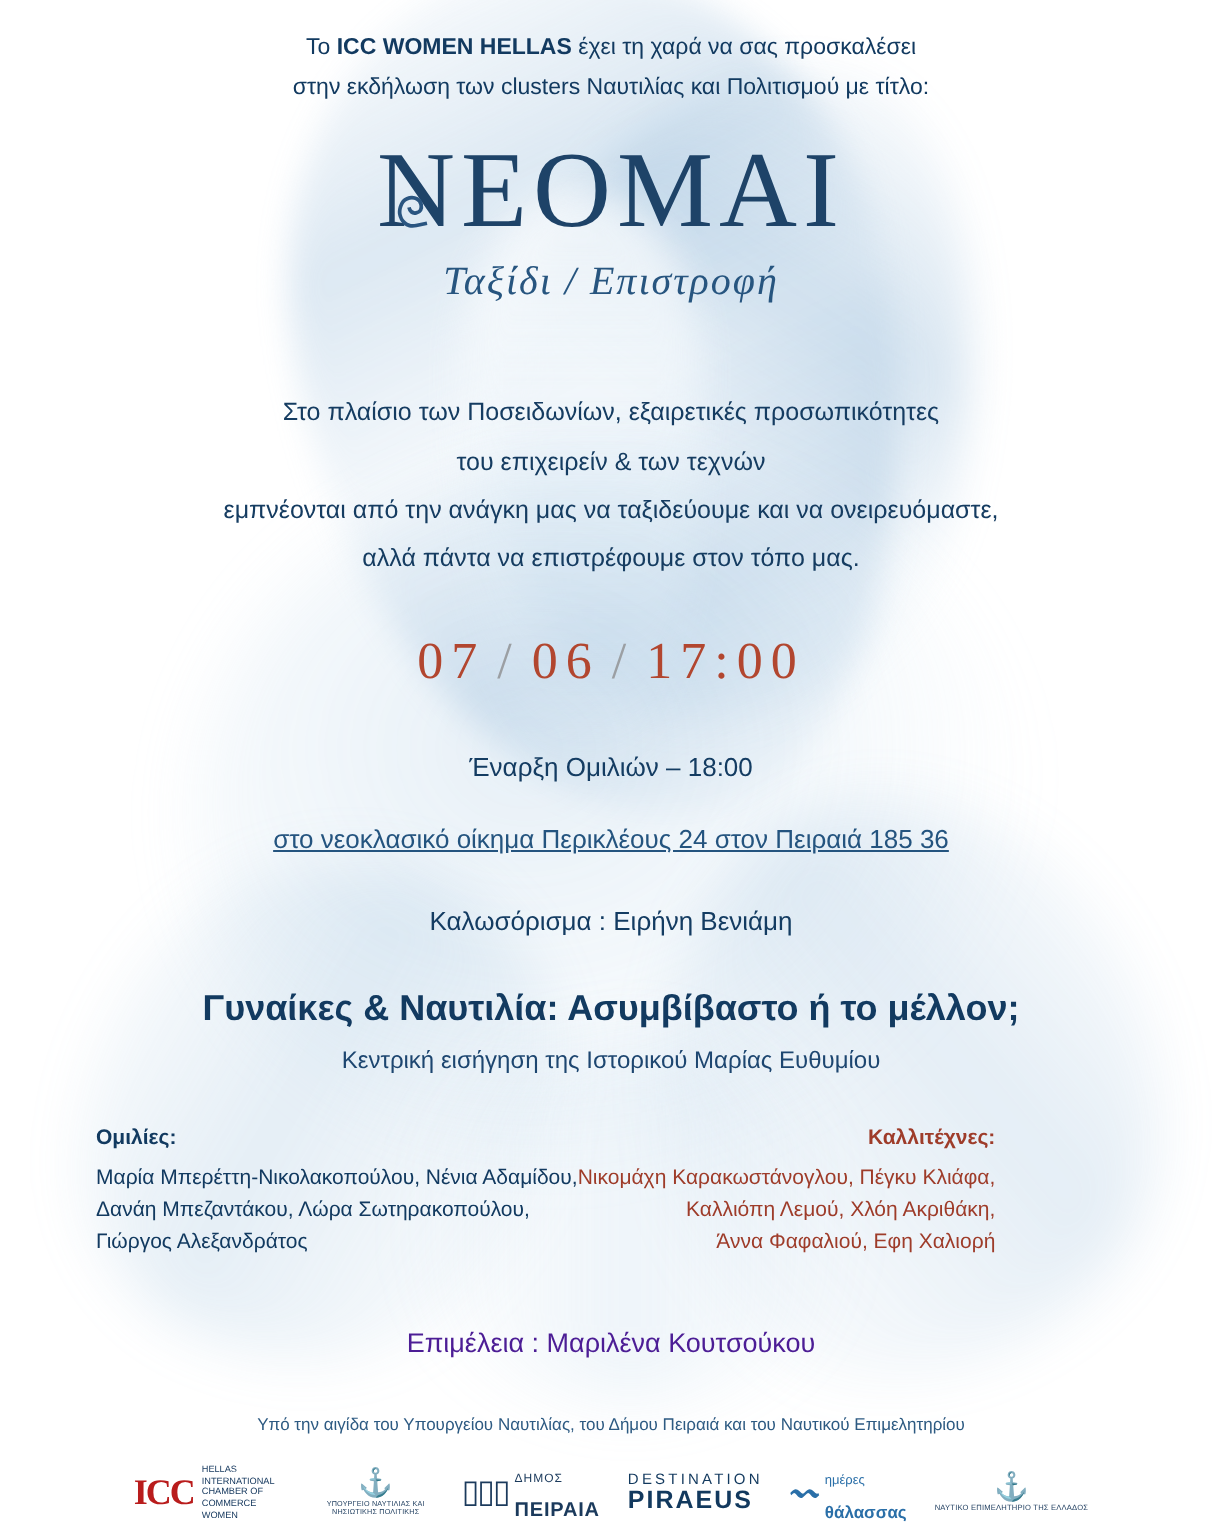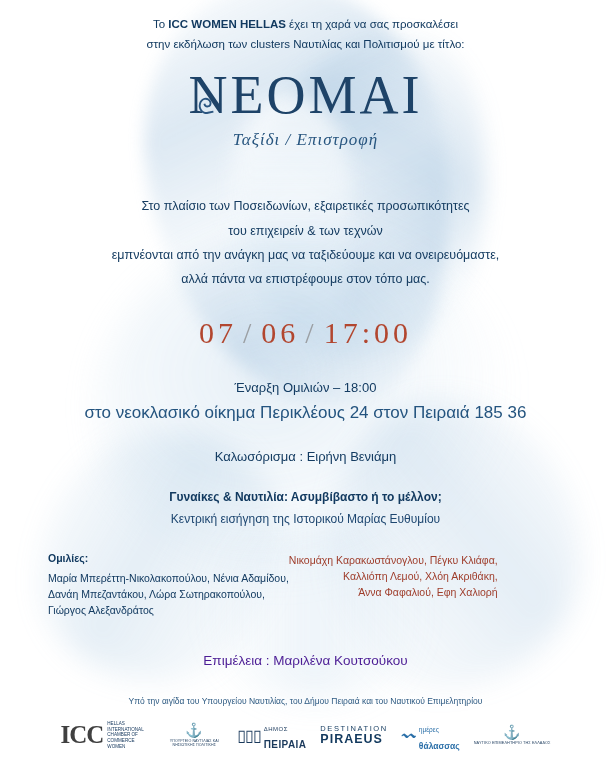--- a/index.html
+++ b/index.html
@@ -114,60 +114,61 @@
     left: 168px;
     top: 26px;
     font-family: "Liberation Serif", serif;
     font-size: 22px;
     color: #2a5580;
     transform: rotate(-12deg);
   }
   .title-sub {
     font-family: "Liberation Serif", serif;
     font-style: italic;
-    font-size: 17px;
+    font-size: 20px;
     color: #27557f;
     margin-top: 8px;
     letter-spacing: 1px;
   }
 
   .body-copy {
     margin-top: 18px;
     font-size: 12.5px;
     line-height: 1.95;
     color: #153c61;
   }
 
   .datetime {
     margin-top: 24px;
     font-family: "Liberation Serif", serif;
-    font-size: 30px;
+    font-size: 26px;
     letter-spacing: 4px;
     color: #b2462f;
   }
   .datetime .sep { color: #9b9fa3; padding: 0 6px; }
 
   .talks-start {
     margin-top: 30px;
     font-size: 13px;
     color: #143c62;
   }
   .venue {
-    margin-top: 8px;
-    font-size: 17px;
+    margin-top: 21px;
+    font-size: 13px;
     color: #24547f;
+    text-decoration: underline;
   }
   .welcome {
     margin-top: 26px;
     font-size: 13px;
     color: #143c62;
   }
   .keynote-title {
     margin-top: 26px;
-    font-size: 12px;
+    font-size: 18px;
     font-weight: bold;
     color: #123a60;
   }
   .keynote-by {
     margin-top: 8px;
     font-size: 12px;
     color: #1d4670;
   }
 
   .speakers-row {
@@ -214,22 +215,22 @@
   }
   .logo {
     display: flex;
     align-items: center;
     gap: 4px;
     color: #1b3a5c;
   }
   .logo-icc-mark {
     font-family: "Liberation Serif", serif;
     font-weight: bold;
-    font-size: 25px;
-    color: #404040;
+    font-size: 18px;
+    color: #b91c1c;
     letter-spacing: -1px;
   }
   .logo-icc-text {
     font-size: 4.6px;
     line-height: 1.25;
     text-align: left;
     color: #13365c;
     max-width: 44px;
   }
   .logo-gov {
@@ -358,20 +359,21 @@
   <div class="keynote-by">Κεντρική εισήγηση της Ιστορικού Μαρίας Ευθυμίου</div>
 
   <div class="speakers-row">
     <div class="col-left">
       <div class="col-head">Ομιλίες:</div>
       <div class="col-line">Μαρία Μπερέττη-Νικολακοπούλου, Νένια Αδαμίδου,</div>
       <div class="col-line">Δανάη Μπεζαντάκου, Λώρα Σωτηρακοπούλου,</div>
       <div class="col-line">Γιώργος Αλεξανδράτος</div>
     </div>
     <div class="col-right">
+      <div class="col-head">Καλλιτέχνες:</div>
       <div class="col-line">Νικομάχη Καρακωστάνογλου, Πέγκυ Κλιάφα,</div>
       <div class="col-line">Καλλιόπη Λεμού,  Χλόη Ακριθάκη,</div>
       <div class="col-line">Άννα Φαφαλιού, Εφη Χαλιορή</div>
     </div>
   </div>
 
   <div class="curation">Επιμέλεια : Μαριλένα Κουτσούκου</div>
 
   <div class="auspices">Υπό την αιγίδα του Υπουργείου Ναυτιλίας, του Δήμου Πειραιά και του Ναυτικού Επιμελητηρίου</div>
 

